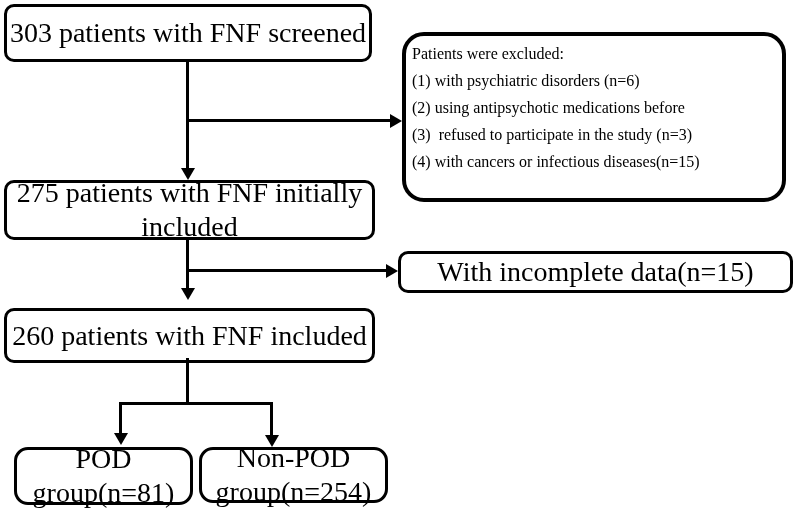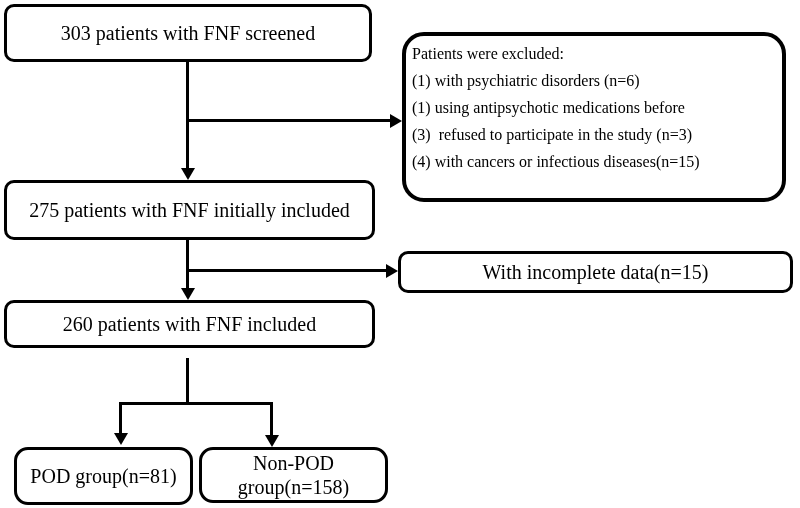--- a/index.html
+++ b/index.html
@@ -17,31 +17,31 @@
     position: absolute;
     border: 3px solid #000000;
     border-radius: 10px;
     background: #ffffff;
   }
   .lbl {
     display: flex;
     align-items: center;
     justify-content: center;
     text-align: center;
-    font-size: 20px;
+    font-size: 28px;
     line-height: 1.2;
   }
   
   #b-screened   { left: 4px;   top: 4px;   width: 368px; height: 58px; }
   #b-excluded   { left: 402px; top: 32px;  width: 384px; height: 170px;
                   border-width: 4px; border-radius: 22px;
                   padding: 4px 2px 0 6px; font-size: 16px; line-height: 27px; }
   #b-initially  { left: 4px;   top: 180px; width: 371px; height: 60px; }
   #b-incomplete { left: 398px; top: 251px; width: 395px; height: 42px; }
-  #b-included   { left: 4px;   top: 300px; width: 371px; height: 48px; }
+  #b-included   { left: 4px;   top: 308px; width: 371px; height: 55px; }
   #b-pod        { left: 14px;  top: 447px; width: 179px; height: 58px; border-radius: 14px; }
   #b-nonpod     { left: 199px; top: 447px; width: 189px; height: 56px; border-radius: 14px; }
   .exc-line { white-space: pre; }
   .exc-line.indent { padding-left: 22px; }
   
   .line { position: absolute; background: #000000; }
   #v1 { left: 186px; top: 62px;  width: 3px;   height: 106px; }
   #h1 { left: 186px; top: 119px; width: 204px; height: 3px; }
   #v2 { left: 186px; top: 240px; width: 3px;   height: 48px; }
   #h2 { left: 186px; top: 269px; width: 200px; height: 3px; }
@@ -65,21 +65,21 @@
 
 <div class="canvas">
 
   <div class="box lbl" id="b-screened">
     <span>303 patients with FNF screened</span>
   </div>
 
   <div class="box" id="b-excluded">
     <div class="exc-line">Patients were excluded:</div>
     <div class="exc-line">(1) with psychiatric disorders (n=6)</div>
-    <div class="exc-line">(1) using antipsychotic medications before</div>
+    <div class="exc-line">(2) using antipsychotic medications before</div>
     <div class="exc-line">(3)  refused to participate in the study (n=3)</div>
     <div class="exc-line">(4) with cancers or infectious diseases(n=15)</div>
   </div>
 
   <div class="box lbl" id="b-initially">
     <span>275 patients with FNF initially included</span>
   </div>
 
   <div class="box lbl" id="b-incomplete">
     <span>With incomplete data(n=15)</span>
@@ -87,21 +87,21 @@
 
   <div class="box lbl" id="b-included">
     <span>260 patients with FNF included</span>
   </div>
 
   <div class="box lbl" id="b-pod">
     <span>POD group(n=81)</span>
   </div>
 
   <div class="box lbl" id="b-nonpod">
-    <span>Non-POD group(n=158)</span>
+    <span>Non-POD group(n=254)</span>
   </div>
 
   <div class="line" id="v1"></div>
   <div class="line" id="h1"></div>
   <div class="line" id="v2"></div>
   <div class="line" id="h2"></div>
   <div class="line" id="v3"></div>
   <div class="line" id="h3"></div>
   <div class="line" id="v4"></div>
   <div class="line" id="v5"></div>

